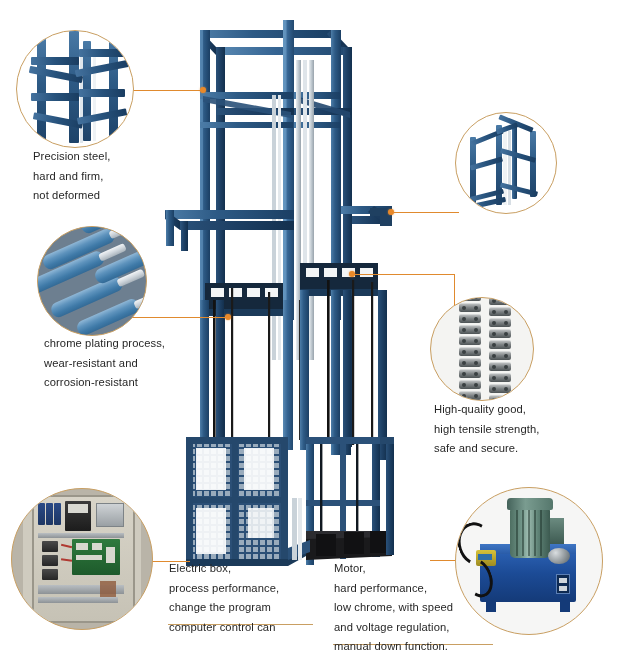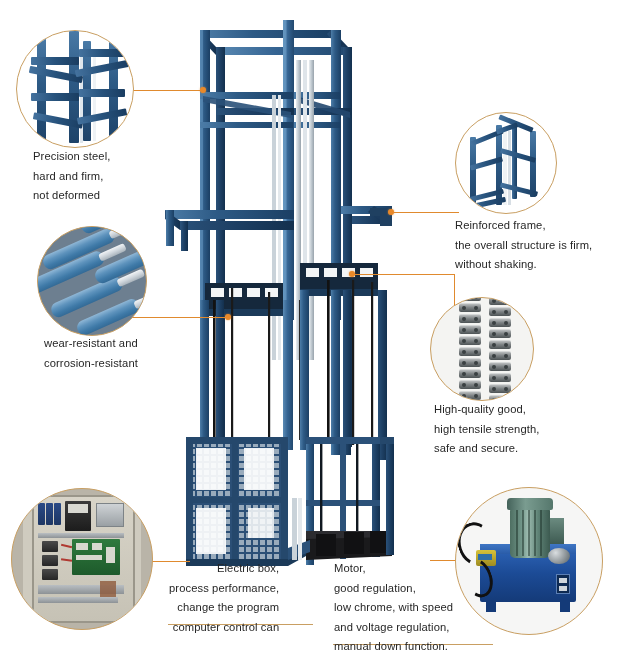--- a/index.html
+++ b/index.html
@@ -429,20 +429,21 @@
       <div class="cyl" style="left:-16px; top:6px;  width:76px; transform:rotate(-24deg);"></div>
       <div class="cyl" style="left:6px;   top:30px; width:76px; transform:rotate(-24deg);"></div>
       <div class="cyl" style="left:-8px;  top:54px; width:80px; transform:rotate(-24deg);"></div>
       <div class="cyl" style="left:14px;  top:78px; width:76px; transform:rotate(-24deg);"></div>
       <div class="cyl" style="left:44px;  top:-6px; width:70px; transform:rotate(-24deg);"></div>
       <div class="cyl" style="left:58px;  top:44px; width:66px; transform:rotate(-24deg);"></div>
       <div class="cyl" style="left:40px;  top:96px; width:66px; transform:rotate(-24deg);"></div>
     </div>
   </div>
   <div class="caption" style="left:44px; top:334px;">
+    <span class="ln">chrome plating process,</span>
     <span class="ln">wear-resistant and</span>
     <span class="ln">corrosion-resistant</span>
   </div>
 
   <div class="callout-circle art-ebox" style="left:11px; top:488px; width:142px; height:142px;">
     <div class="circle-inner">
       <div class="ebox-back"></div>
       <div class="ebox-cab"></div>
 
       <div class="brk" style="left:26px; top:14px; width:7px;  height:22px;"></div>
@@ -463,21 +464,21 @@
       <div class="pcb-chip" style="left:64px; top:66px; width:26px; height:5px;"></div>
       <div class="pcb-chip" style="left:94px; top:58px; width:9px;  height:16px;"></div>
       <div class="wire-red" style="left:49px; top:56px; width:11px; height:2.4px; transform:rotate(14deg);"></div>
       <div class="wire-red" style="left:49px; top:70px; width:11px; height:2.4px; transform:rotate(8deg);"></div>
 
       <div class="rail" style="left:26px; top:96px; width:86px; height:9px;"></div>
       <div class="rail" style="left:26px; top:108px; width:80px; height:6px;"></div>
       <div style="position:absolute;left:88px;top:92px;width:16px;height:16px;background:#8f5a3c;opacity:.8;"></div>
     </div>
   </div>
-  <div class="caption" style="left:169px; top:559px;text-align:right;">
+  <div class="caption" style="left:169px; top:559px;">
     <span class="ln">Electric box,</span>
     <span class="ln">process performance,</span>
     <span class="ln">change the program</span>
     <span class="ln">computer control can</span>
   </div>
 
   <div class="callout-circle art-frame" style="left:455px; top:112px; width:102px; height:102px;">
     <div class="circle-inner">
 
       <div class="bar" style="left:14px; top:24px; width:6px; height:68px;"></div>
@@ -492,25 +493,20 @@
       <div class="bar-d" style="left:42px; top:8px;  width:36px; height:5px; transform:rotate(22deg);"></div>
       <div class="bar-d" style="left:40px; top:13px; width:22px; height:5px; transform:rotate(-20deg);"></div>
 
       <div class="bar-d" style="left:14px; top:48px; width:33px; height:5px; transform:rotate(-16deg);"></div>
       <div class="bar-d" style="left:44px; top:40px; width:36px; height:5px; transform:rotate(16deg);"></div>
 
       <div class="bar-d" style="left:12px; top:80px; width:36px; height:5px; transform:rotate(-14deg);"></div>
       <div class="bar-d" style="left:44px; top:74px; width:38px; height:5px; transform:rotate(14deg);"></div>
       <div class="bar-d" style="left:10px; top:88px; width:40px; height:5px; transform:rotate(-12deg);"></div>
     </div>
-  </div>
-  <div class="caption" style="left:455px; top:216px;">
-    <span class="ln">Reinforced frame,</span>
-    <span class="ln">the overall structure is firm,</span>
-    <span class="ln">without shaking.</span>
   </div>
 
   <div class="callout-circle art-chain" style="left:430px; top:297px; width:104px; height:104px;">
     <div class="circle-inner">
       <div class="chain-col" style="left:28px; top:-6px; height:116px;">
         <div class="link" style="top:0px;"></div>
         <div class="link" style="top:11px;"></div>
         <div class="link" style="top:22px;"></div>
         <div class="link" style="top:33px;"></div>
         <div class="link" style="top:44px;"></div>
@@ -569,19 +565,19 @@
       <div class="gauge-plate" style="left:100px; top:86px; width:14px; height:20px;"></div>
       <div style="position:absolute;left:103px;top:90px;width:8px;height:5px;background:#cfd6dc;"></div>
       <div style="position:absolute;left:103px;top:98px;width:8px;height:5px;background:#cfd6dc;"></div>
 
       <div class="hose" style="left:2px; top:34px; width:36px; height:44px; transform:rotate(-18deg);"></div>
       <div class="hose" style="left:8px; top:70px; width:28px; height:40px; transform:rotate(160deg);"></div>
     </div>
   </div>
   <div class="caption" style="left:334px; top:559px;">
     <span class="ln">Motor,</span>
-    <span class="ln">good regulation,</span>
+    <span class="ln">hard performance,</span>
     <span class="ln">low chrome, with speed</span>
     <span class="ln">and voltage regulation,</span>
     <span class="ln">manual down function.</span>
   </div>
 
 </div>
 
 </body></html>

